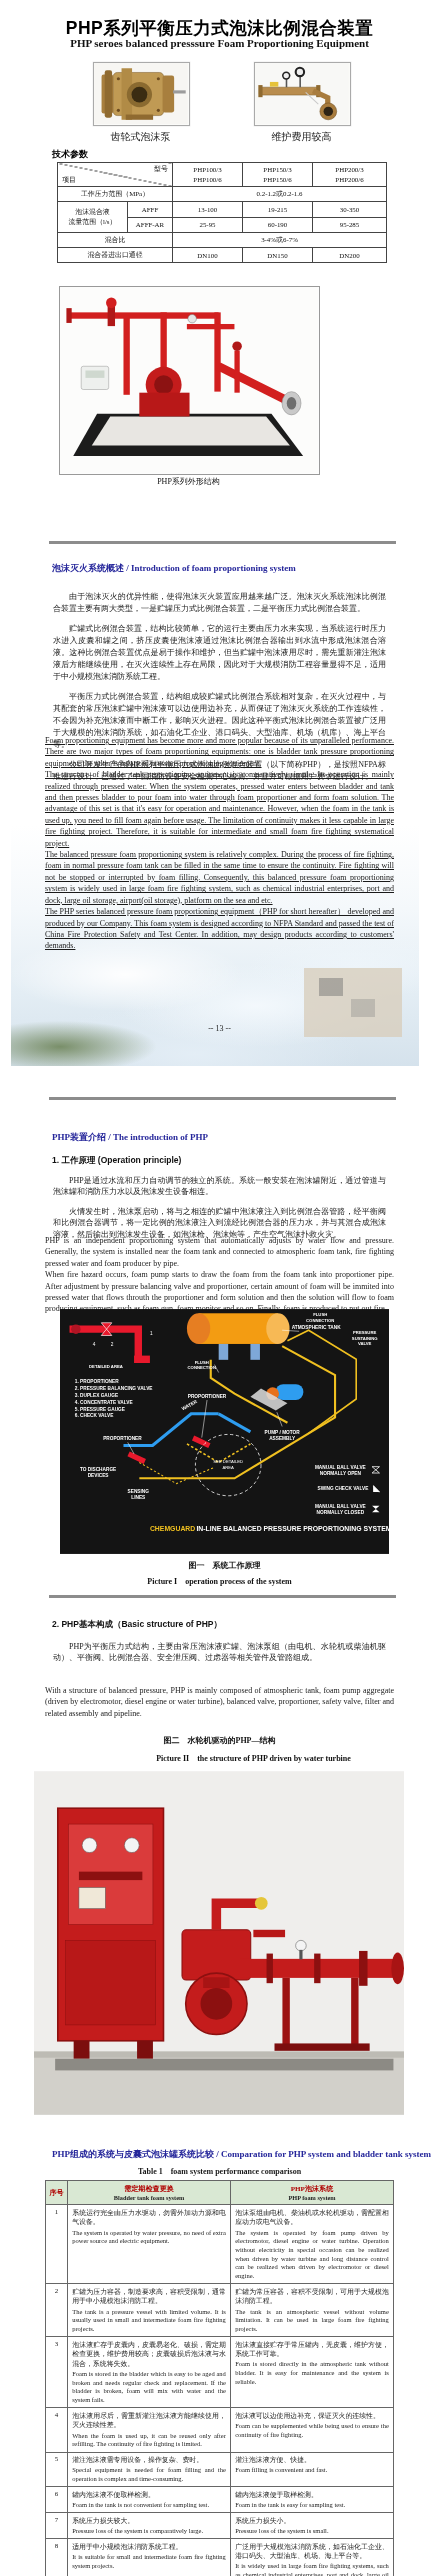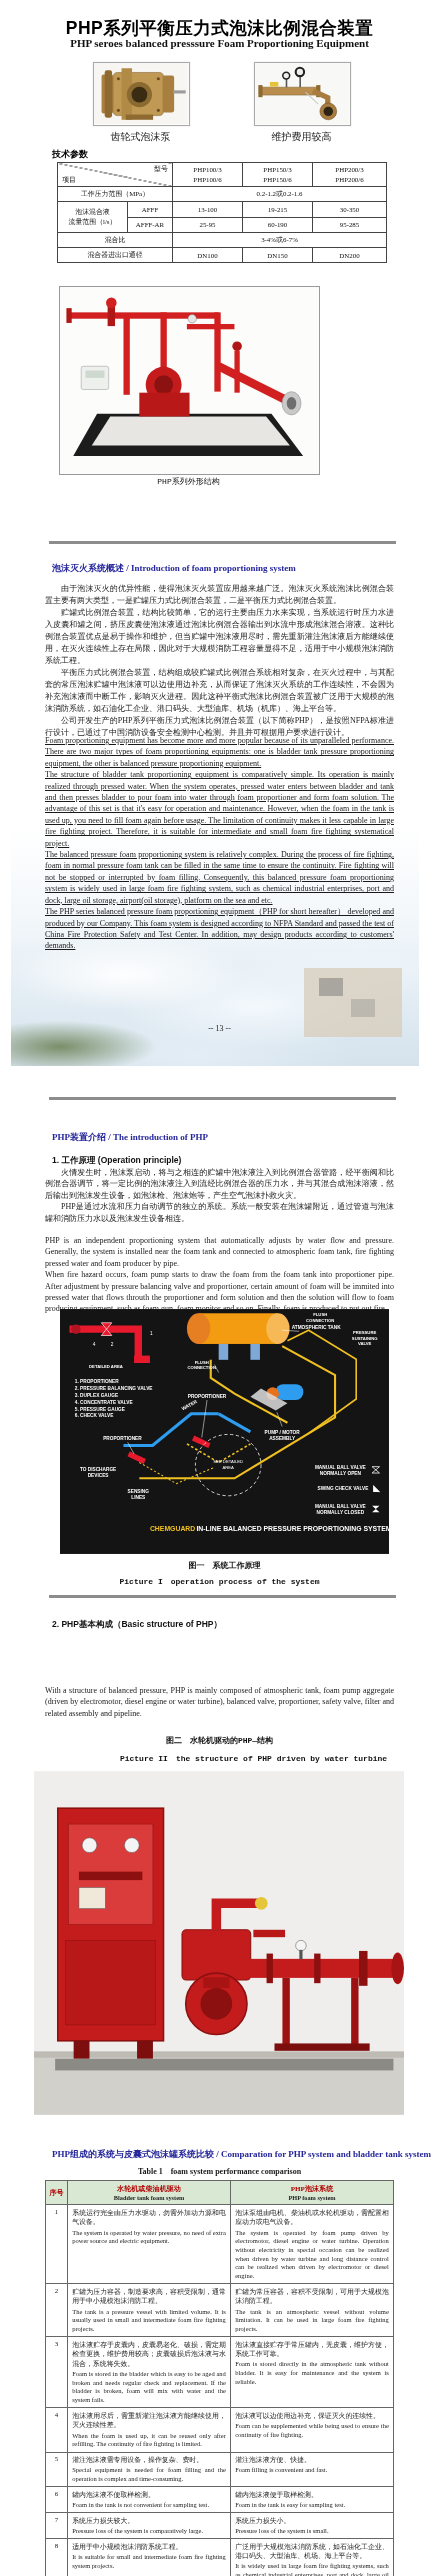--- a/index.html
+++ b/index.html
@@ -19,23 +19,23 @@
   table.tech{border-collapse:collapse;table-layout:fixed;width:330px;font-size:6.9px;}
   table.tech td{border:0.5px solid #444;text-align:center;vertical-align:middle;padding:0.5px 1.6px;
                 font-family:"Liberation Serif",serif;color:#111;}
   td.diag{position:relative;height:22px;
           background:linear-gradient(to top right,transparent 49.3%,#444 49.3%,#444 50.7%,transparent 50.7%);}
   .diag-top{position:absolute;top:1.1px;right:4.2px;font-size:6.9px;}
   .diag-bot{position:absolute;bottom:1.1px;left:4.2px;font-size:6.9px;}
   .model-cell div{line-height:9.5px;}
   td.lalign{text-align:left;padding-left:9.5px;}
   td.item{text-align:left;padding-left:5.3px;}
-  .zhtext p{margin:0;text-indent:2em;font-size:8px;line-height:12px;text-align:justify;}
+  .zhtext p{margin:8px;text-indent:2em;font-size:8px;line-height:12px;text-align:justify;}
   .entext p{margin:0;font-size:8px;line-height:11.4px;text-align:justify;}
-  .figcap{font-weight:bold;font-size:8px;color:#111;font-family:Liberation Mono, monospace;}
+  .figcap{font-weight:bold;font-size:8px;color:#111;}
   .pagenum{font-size:8px;color:#222;}
   .foam{background:
       radial-gradient(ellipse 138px 37px at 12% 92%, rgba(116,138,98,.95), rgba(116,138,98,0) 70%),
       radial-gradient(ellipse 169px 53px at 28% 62%, rgba(255,255,255,.95), rgba(255,255,255,0) 70%),
       radial-gradient(ellipse 190px 58px at 60% 75%, rgba(244,249,253,.95), rgba(244,249,253,0) 72%),
       radial-gradient(ellipse 159px 48px at 85% 58%, rgba(238,245,250,.9), rgba(238,245,250,0) 70%),
       radial-gradient(ellipse 222px 69px at 45% 95%, rgba(228,238,246,.95), rgba(228,238,246,0) 75%),
       linear-gradient(180deg,#ffffff 0%,#f4f8fb 35%,#e3edf4 70%,#d5e2ec 100%);}
   .building{position:absolute;right:4%;bottom:12%;width:98px;height:69px;background:#d9cfbe;opacity:.8;}
   .building .win{position:absolute;left:15px;top:9.5px;width:24px;height:18px;background:#9a948a;
@@ -211,22 +211,22 @@
     <p>The PHP series balanced pressure foam proportioning equipment（PHP for short hereafter） developed and produced by our Company. This foam system is designed according to NFPA Standard and passed the test of China Fire Protection Safety and Test Center. In addition, may design products according to customers' demands.</p>
   </div>
 
   <div class="abs center pagenum" style="left:0;top:1024px;width:439px;">-- 13 --</div>
 
   <div class="abs divider" style="left:49px;top:1097px;width:347px;"></div>
 
   <div class="abs sec-head" style="left:52px;top:1131px;">PHP装置介绍 / The introduction of PHP</div>
   <div class="abs sub-head" style="left:52px;top:1155px;">1.  工作原理 (Operation principle)</div>
   <div class="abs zhtext" style="left:45px;top:1167px;width:349px;">
+    <p style="line-height:11.4px;">PHP是通过水流和压力自动调节的独立的系统。系统一般安装在泡沫罐附近，通过管道与泡沫罐和消防压力水以及泡沫发生设备相连。</p>
     <p style="line-height:11.4px;">火情发生时，泡沫泵启动，将与之相连的贮罐中泡沫液注入到比例混合器管路，经平衡阀和比例混合器调节，将一定比例的泡沫液注入到流经比例混合器的压力水，并与其混合成泡沫溶液，然后输出到泡沫发生设备，如泡沫枪、泡沫炮等，产生空气泡沫扑救火灾。</p>
-    <p style="line-height:11.4px;">PHP是通过水流和压力自动调节的独立的系统。系统一般安装在泡沫罐附近，通过管道与泡沫罐和消防压力水以及泡沫发生设备相连。</p>
   </div>
   <div class="abs entext" style="left:45px;top:1235px;width:349px;">
     <p>PHP is an independent proportioning system that automatically adjusts by water flow and pressure. Generally, the system is installed near the foam tank and connected to atmospheric foam tank, fire fighting pressed water and foam producer by pipe.</p>
     <p>When fire hazard occurs, foam pump starts to draw the foam from the foam tank into proportioner pipe. After adjustment by pressure balancing valve and proportioner, certain amount of foam will be immited into pressed water that flows throuth the proportioner and form solution and then the solution will flow to foam producing equipment, such as foam gun, foam monitor and so on. Finally, foam is produced to put out fire.</p>
   </div>
 
   <div class="abs" style="left:60px;top:1309px;width:329px;height:245px;">
     <svg width="329" height="245" viewBox="0 0 622 463">
       <rect width="622" height="463" fill="#141414"></rect>
 
@@ -310,20 +310,23 @@
       <text x="170" y="420" font-size="13" font-weight="bold" fill="#f0c020">CHEMGUARD</text>
       <text x="258" y="420" font-size="13" font-weight="bold" fill="#fff"> IN-LINE BALANCED PRESSURE PROPORTIONING SYSTEM</text>
     </svg>
   </div>
   <div class="abs center figcap" style="left:5px;top:1560px;width:439px;">图一　系统工作原理</div>
   <div class="abs center figcap" style="left:0;top:1576px;width:439px;">Picture I　operation process of the system</div>
 
   <div class="abs divider" style="left:49px;top:1595px;width:347px;"></div>
 
   <div class="abs sub-head" style="left:52px;top:1619px;">2.  PHP基本构成（Basic structure of PHP）</div>
+  <div class="abs zhtext" style="left:45px;top:1633px;width:349px;">
+    <p style="line-height:11.4px;">PHP为平衡压力式结构，主要由常压泡沫液贮罐、泡沫泵组（由电机、水轮机或柴油机驱动）、平衡阀、比例混合器、安全泄压阀、过虑器等相关管件及管路组成。</p>
+  </div>
   <div class="abs entext" style="left:45px;top:1685px;width:349px;">
     <p>With a structure of balanced pressure, PHP is mainly composed of atmospheric tank, foam pump aggregate (driven by electromotor, diesel engine or water turbine), balanced valve, proportioner, safety valve, filter and related assembly and pipeline.</p>
   </div>
   <div class="abs center figcap" style="left:0;top:1735px;width:439px;">图二　水轮机驱动的PHP—结构</div>
   <div class="abs center figcap" style="left:0;top:1753px;width:439px;margin-left:34px;">Picture II　the structure of PHP driven by water turbine</div>
 
   <div class="abs" style="left:34px;top:1771px;width:370px;height:344px;">
     <svg width="370" height="344" viewBox="0 0 700 650">
       <rect width="700" height="650" fill="#efeeec"></rect>
       <rect y="540" width="700" height="110" fill="#d2d0ca"></rect>
@@ -371,21 +374,21 @@
         <col style="width:22px">
         <col style="width:163px">
         <col style="width:163px">
       </colgroup>
     <tbody>
         <tr>
       <th>
             <span class="cmp-zh-h">序号</span>
           </th>
       <th>
-        <span class="cmp-zh-h">水轮机或柴油机驱动</span>
+        <span class="cmp-zh-h">需定期检查更换</span>
         <span class="cmp-en-h">Bladder tank foam system</span>
       </th>
       <th>
         <span class="cmp-zh-h">PHP泡沫系统</span>
         <span class="cmp-en-h">PHP foam system</span>
       </th>
     </tr>
     <tr>
       <td class="cmp-no">1</td>
       <td>

